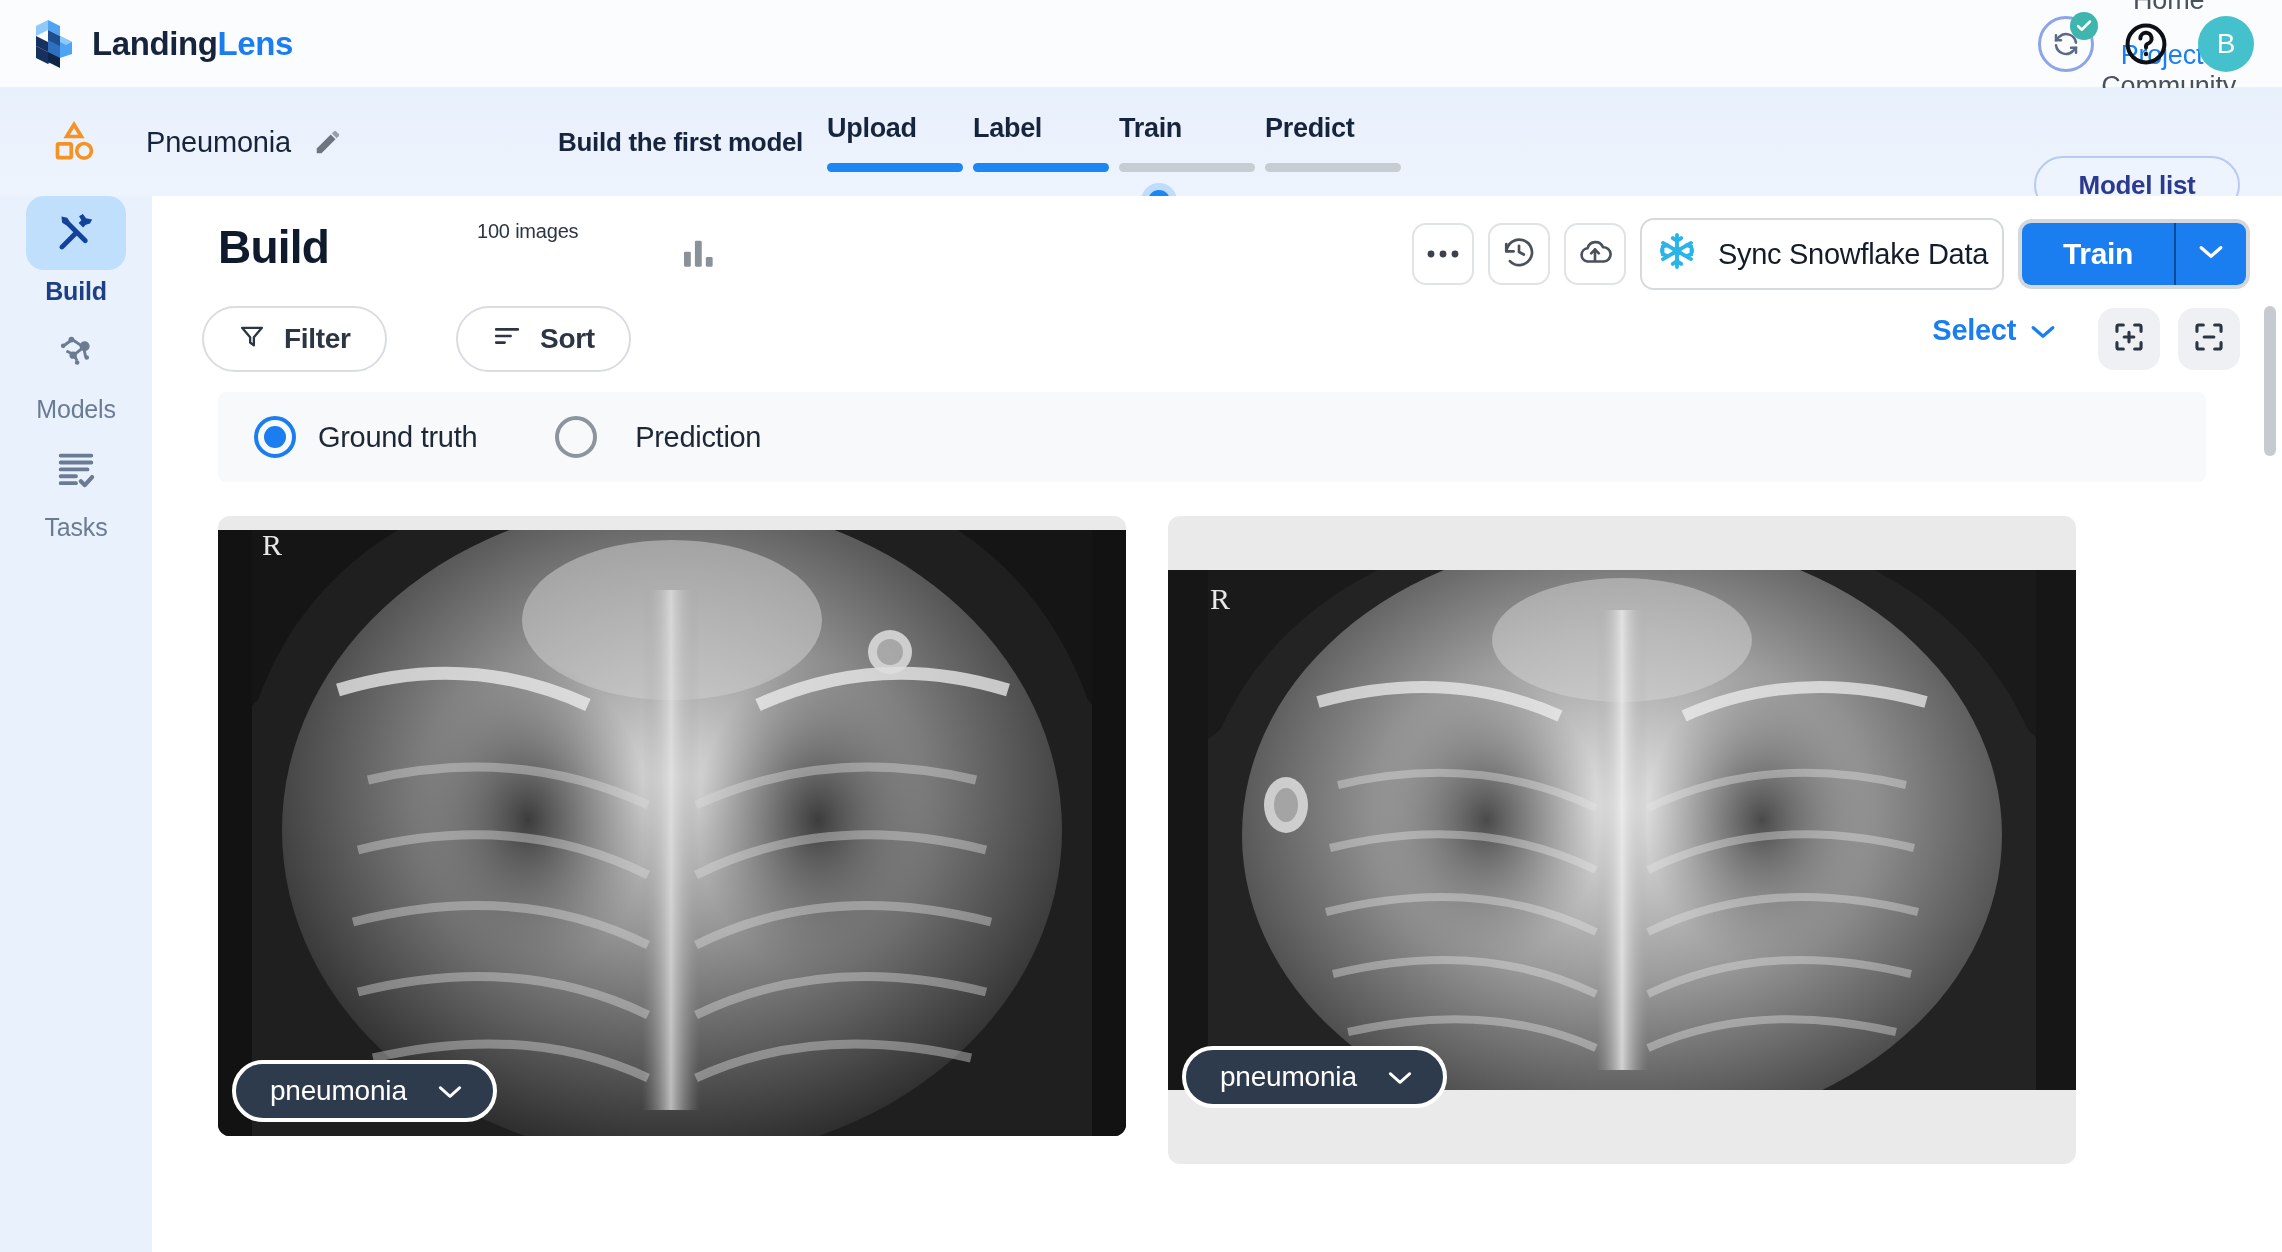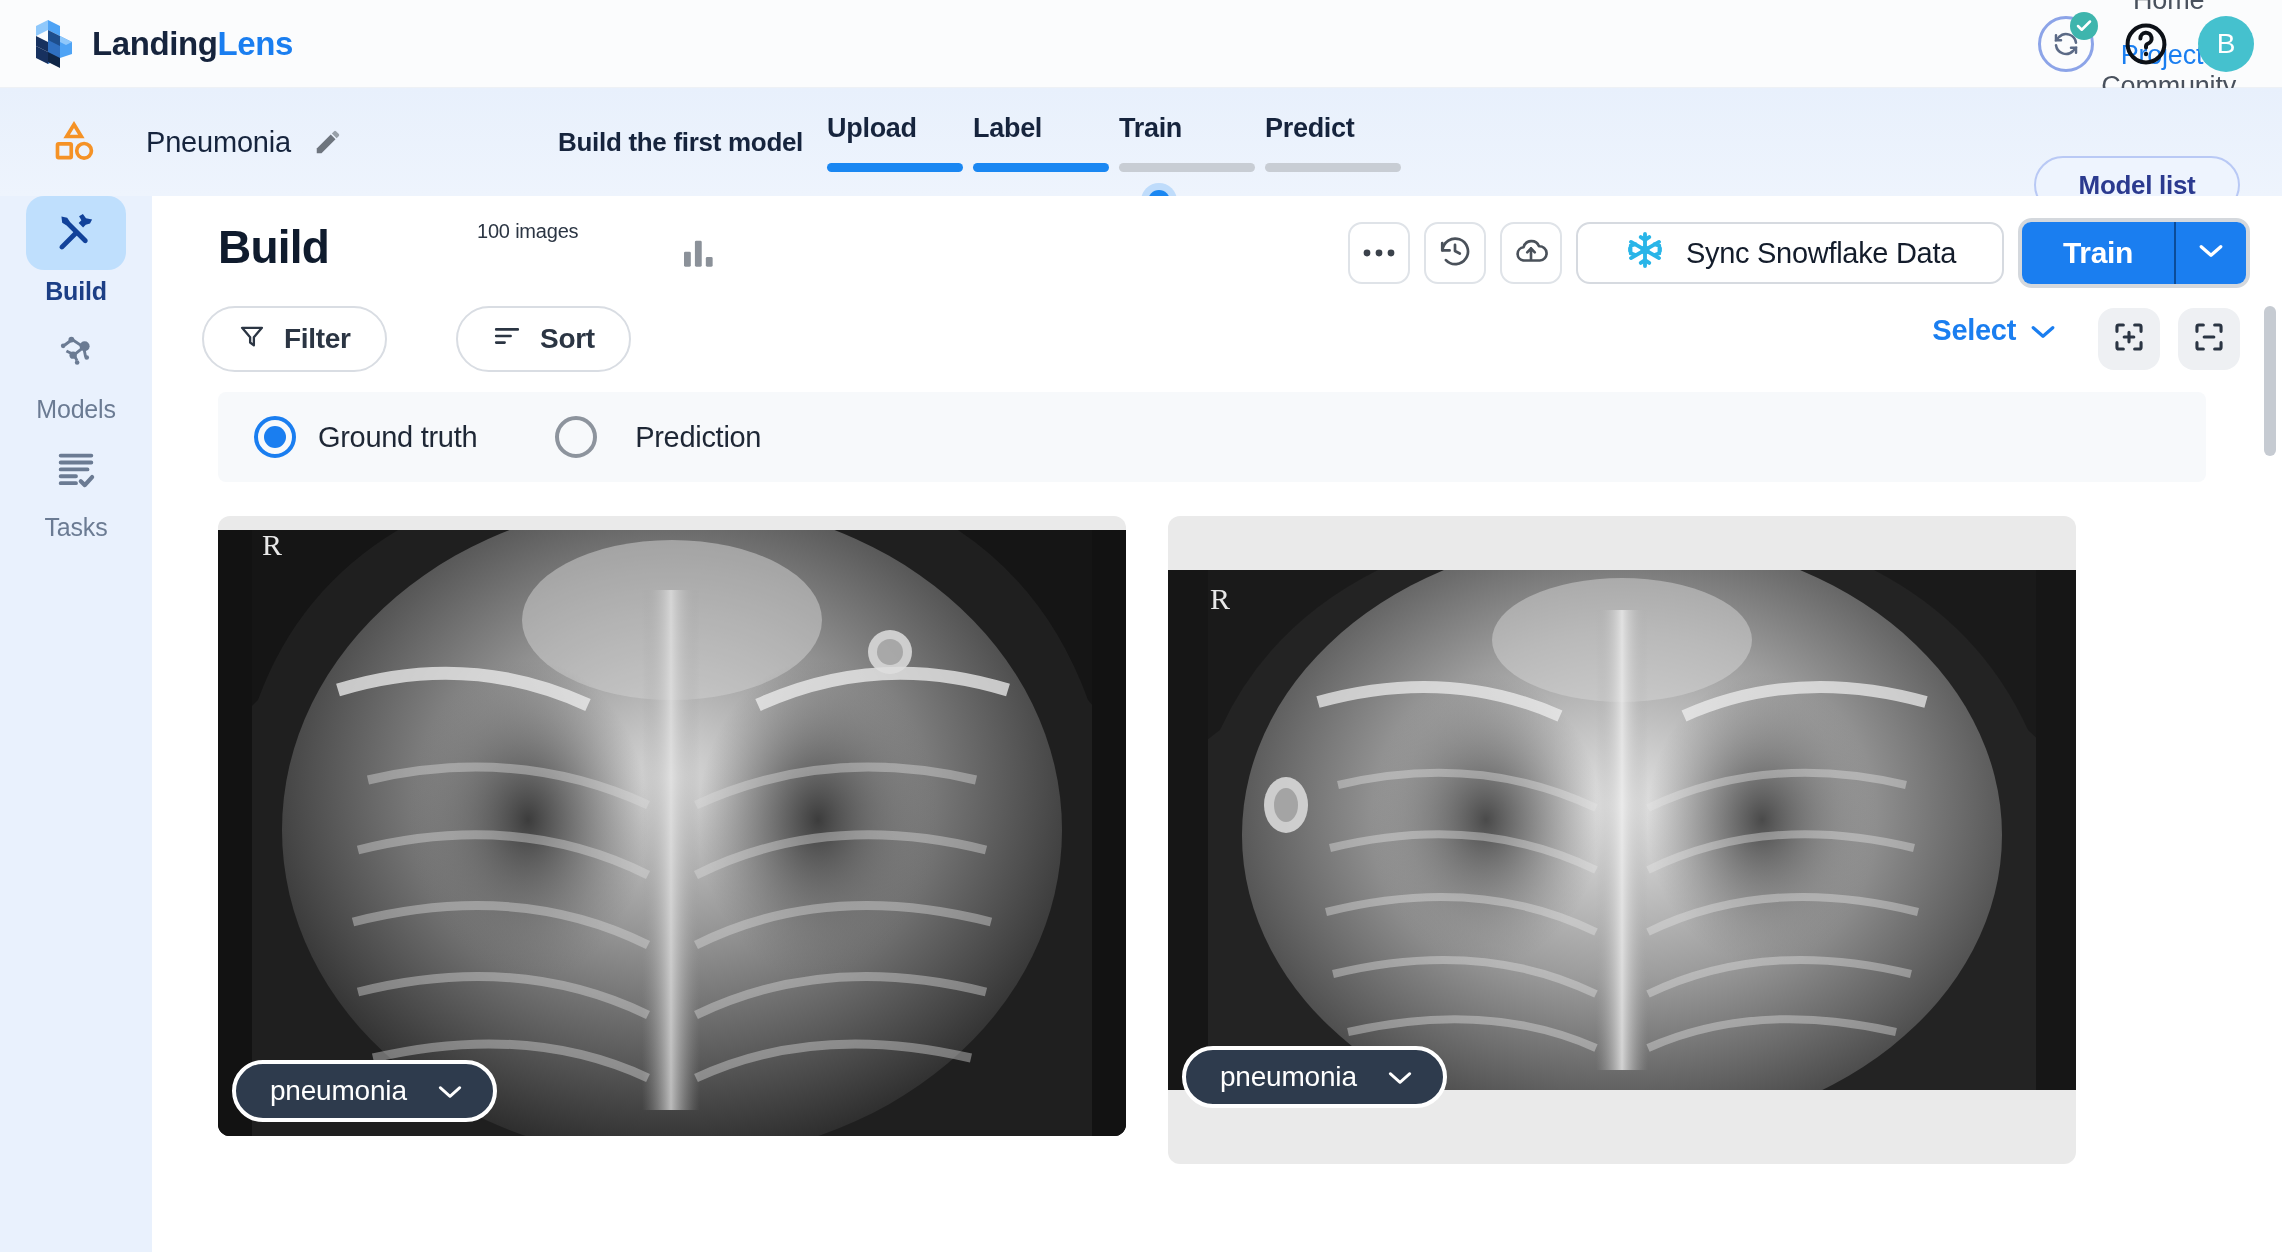--- a/index.html
+++ b/index.html
@@ -126,21 +126,21 @@
   .chart-icon { position: absolute; left: 530px; top: 42px; width: 34px; height: 30px; cursor: pointer; }
 
   .hdr-actions {
     position: absolute; right: 32px; top: 22px; display: flex; align-items: center; gap: 14px;
   }
   .icon-btn {
     width: 62px; height: 62px; border: 2px solid #dfe3e8; border-radius: 14px;
     background: #ffffff; display: flex; align-items: center; justify-content: center; cursor: pointer;
   }
   .snow-btn {
-    height: 62px; padding: 0 46px; border: 2px solid #d6dae0; border-radius: 14px;
+    height: 72px; padding: 0 14px; border: 2px solid #d6dae0; border-radius: 14px;
     background: #ffffff; display: flex; align-items: center; gap: 20px; cursor: pointer;
   }
   .snow-btn span { font-size: 29px; color: #131c2b; letter-spacing: -0.3px; }
   .train-wrap {
     height: 70px; border-radius: 14px; border: 4px solid #d4d8dd; display: flex; cursor: pointer;
   }
   .train-main {
     background: #1a7ef0; color: #ffffff; font-size: 30px; font-weight: bold;
     border-top-left-radius: 9px; border-bottom-left-radius: 9px;
     display: flex; align-items: center; justify-content: center; width: 152px;

